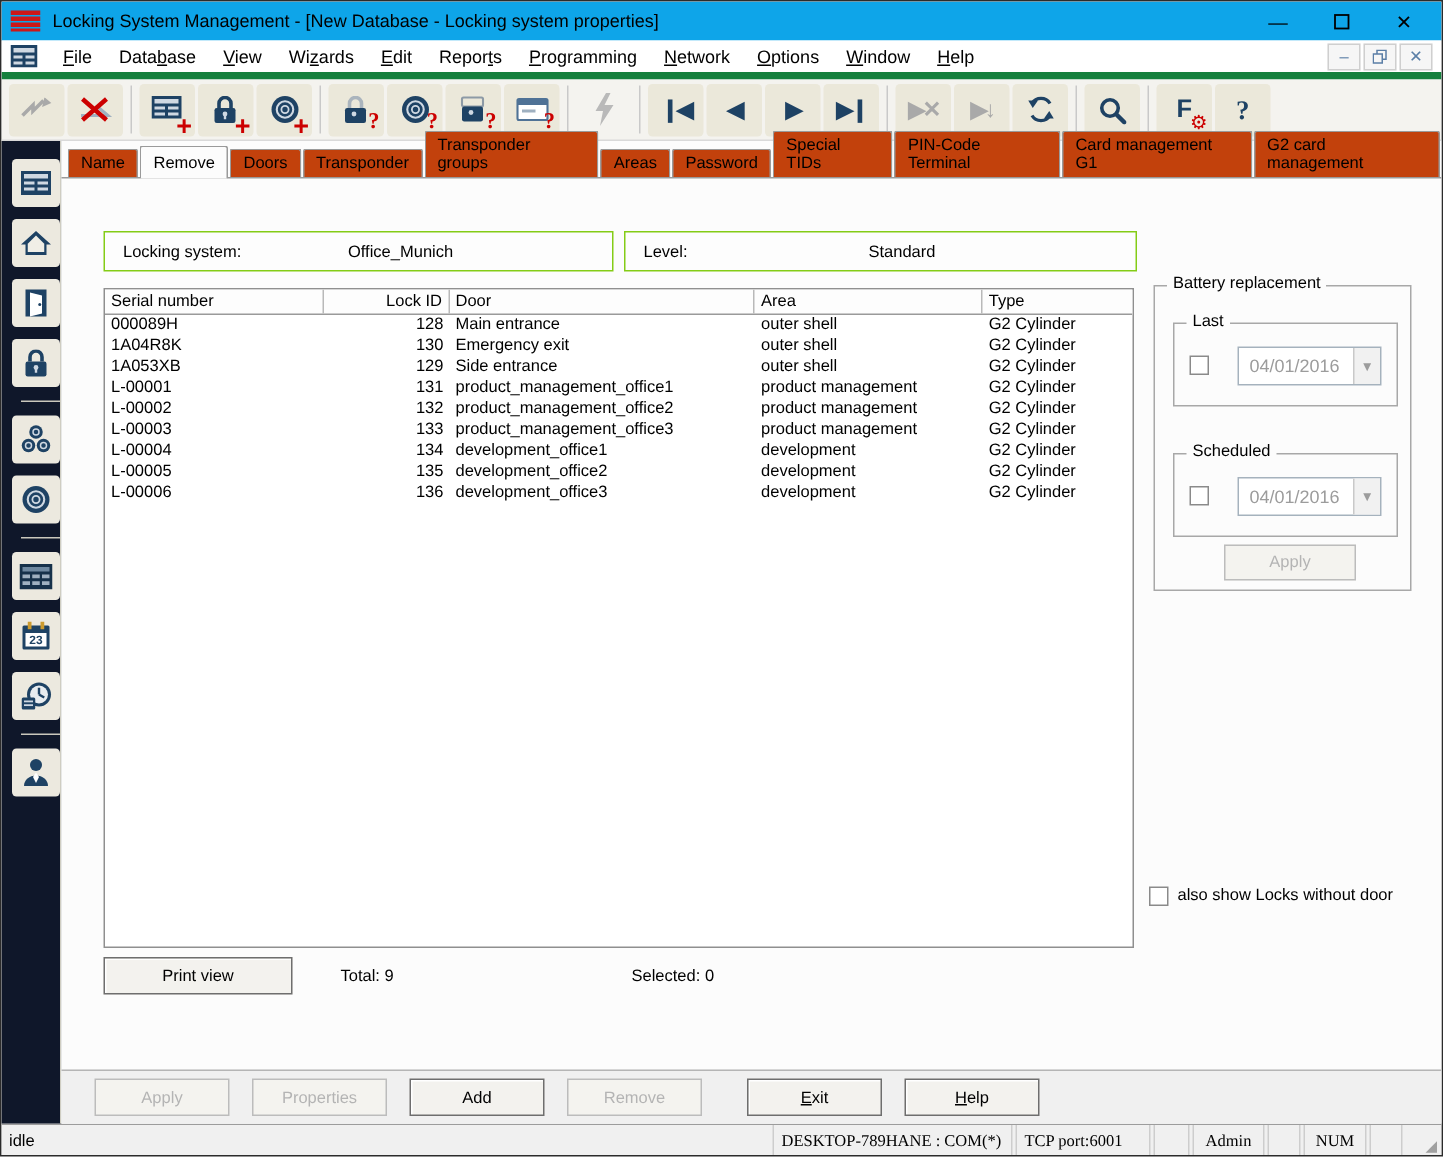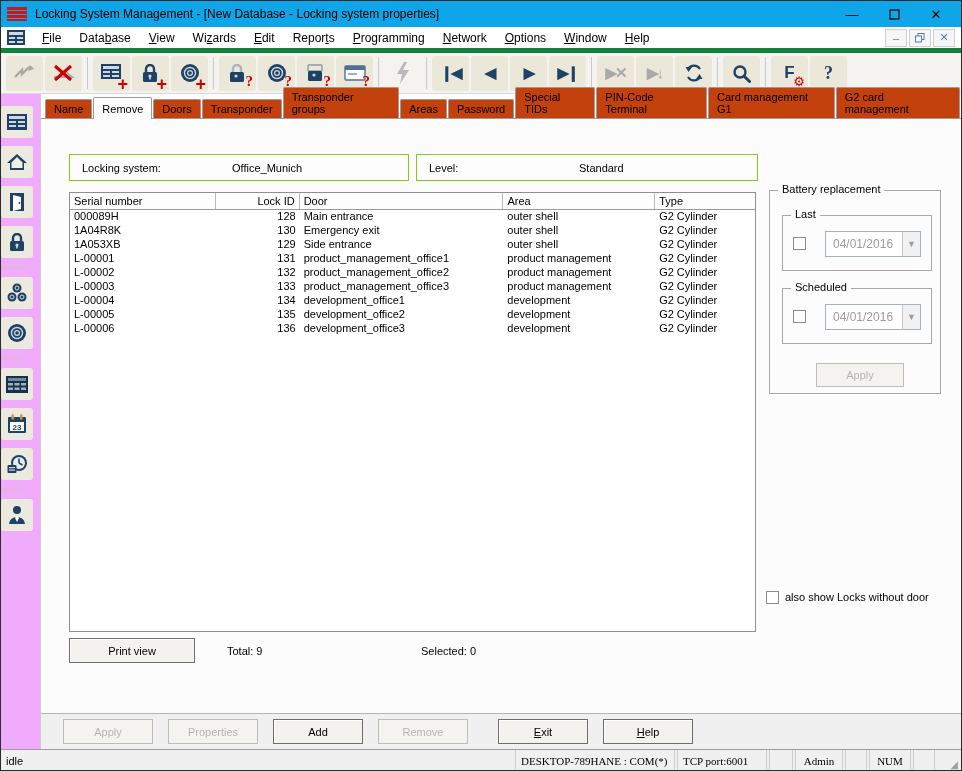--- a/index.html
+++ b/index.html
@@ -26,21 +26,21 @@
   .tbtn { width:37px; height:35px; background:#ebe8da; border-radius:3px; margin:0 1px; display:flex; align-items:center; justify-content:center; position:relative; }
   .tbtn.flat { background:transparent; }
   .tsep { width:1px; height:32px; background:#c9c9c9; margin:0 4px; }
   .navglyph { color:#1e4264; font-size:15px; font-weight:bold; letter-spacing:-2px; }
   .grayglyph { color:#a9a9a9; font-size:15px; font-weight:bold; letter-spacing:-2px; }
   .qmark { position:absolute; right:3px; bottom:1px; color:#cc0000; font-weight:bold; font-size:15px; font-family:"Liberation Serif", serif; }
   .plus { position:absolute; right:2px; bottom:0px; color:#cc0000; font-weight:bold; font-size:18px; line-height:14px; }
 
   
   .main { display:flex; height:655px; }
-  .sidebar { width:40px; background:#f0abfc; border-right:1px solid #cfcdc2; padding-top:8px; display:flex; flex-direction:column; align-items:flex-start; }
+  .sidebar { width:40px; background:#0f172a; border-right:1px solid #cfcdc2; padding-top:8px; display:flex; flex-direction:column; align-items:flex-end; }
   .sbtn { width:32px; height:32px; background:#ece9df; border-radius:3px; margin:4px 0; display:flex; align-items:center; justify-content:center; }
   .sdiv { width:26px; height:1px; background:#c9c7bc; margin:5px 0; }
 
   .page-area { flex:1; position:relative; background:#fcfcfc; }
   .tabstrip { height:24px; display:flex; align-items:flex-end; padding-left:4px; background:#fcfcfc; position:relative; z-index:2; }
   .tab { font-size:11px; color:#000; background:#c2410c; border:1px solid #9a9a9a; border-bottom:none; border-radius:2px 2px 0 0; padding:3px 8px 3px 8px; margin-right:1px; margin-bottom:0; position:relative; }
   .tab.active { background:#fcfcfc; padding-top:5px; padding-bottom:4px; z-index:3; margin-bottom:-1px; }
   .tabpage { position:absolute; left:0; right:0; top:24px; bottom:0; border-top:1px solid #9a9a9a; background:#fcfcfc; }
 
   .fieldbox { position:absolute; height:27px; border:1px solid #84cc16; background:#fdfdfd; display:flex; align-items:center; font-size:11px; }
@@ -461,21 +461,21 @@
 
           <div class="groupbox" style="left:12px; top:24px; width:150px; height:56px;">
             <span class="gb-legend">Last</span>
             <span class="checkbox" style="position:absolute; left:10px; top:21px;"></span>
             <div class="combo" style="left:42px; top:15px; width:96px;">
               <span class="cval">04/01/2016</span>
               <span class="cbtn">▼</span>
             </div>
           </div>
 
-          <div class="groupbox" style="left:12px; top:97px; width:150px; height:56px;">
+          <div class="groupbox" style="left:12px; top:111px; width:150px; height:56px;">
             <span class="gb-legend">Scheduled</span>
             <span class="checkbox" style="position:absolute; left:10px; top:21px;"></span>
             <div class="combo" style="left:42px; top:15px; width:96px;">
               <span class="cval">04/01/2016</span>
               <span class="cbtn">▼</span>
             </div>
           </div>
 
           <div class="btn disabled" style="position:absolute; left:46px; top:172px; width:88px; height:24px;">Apply</div>
         </div>

